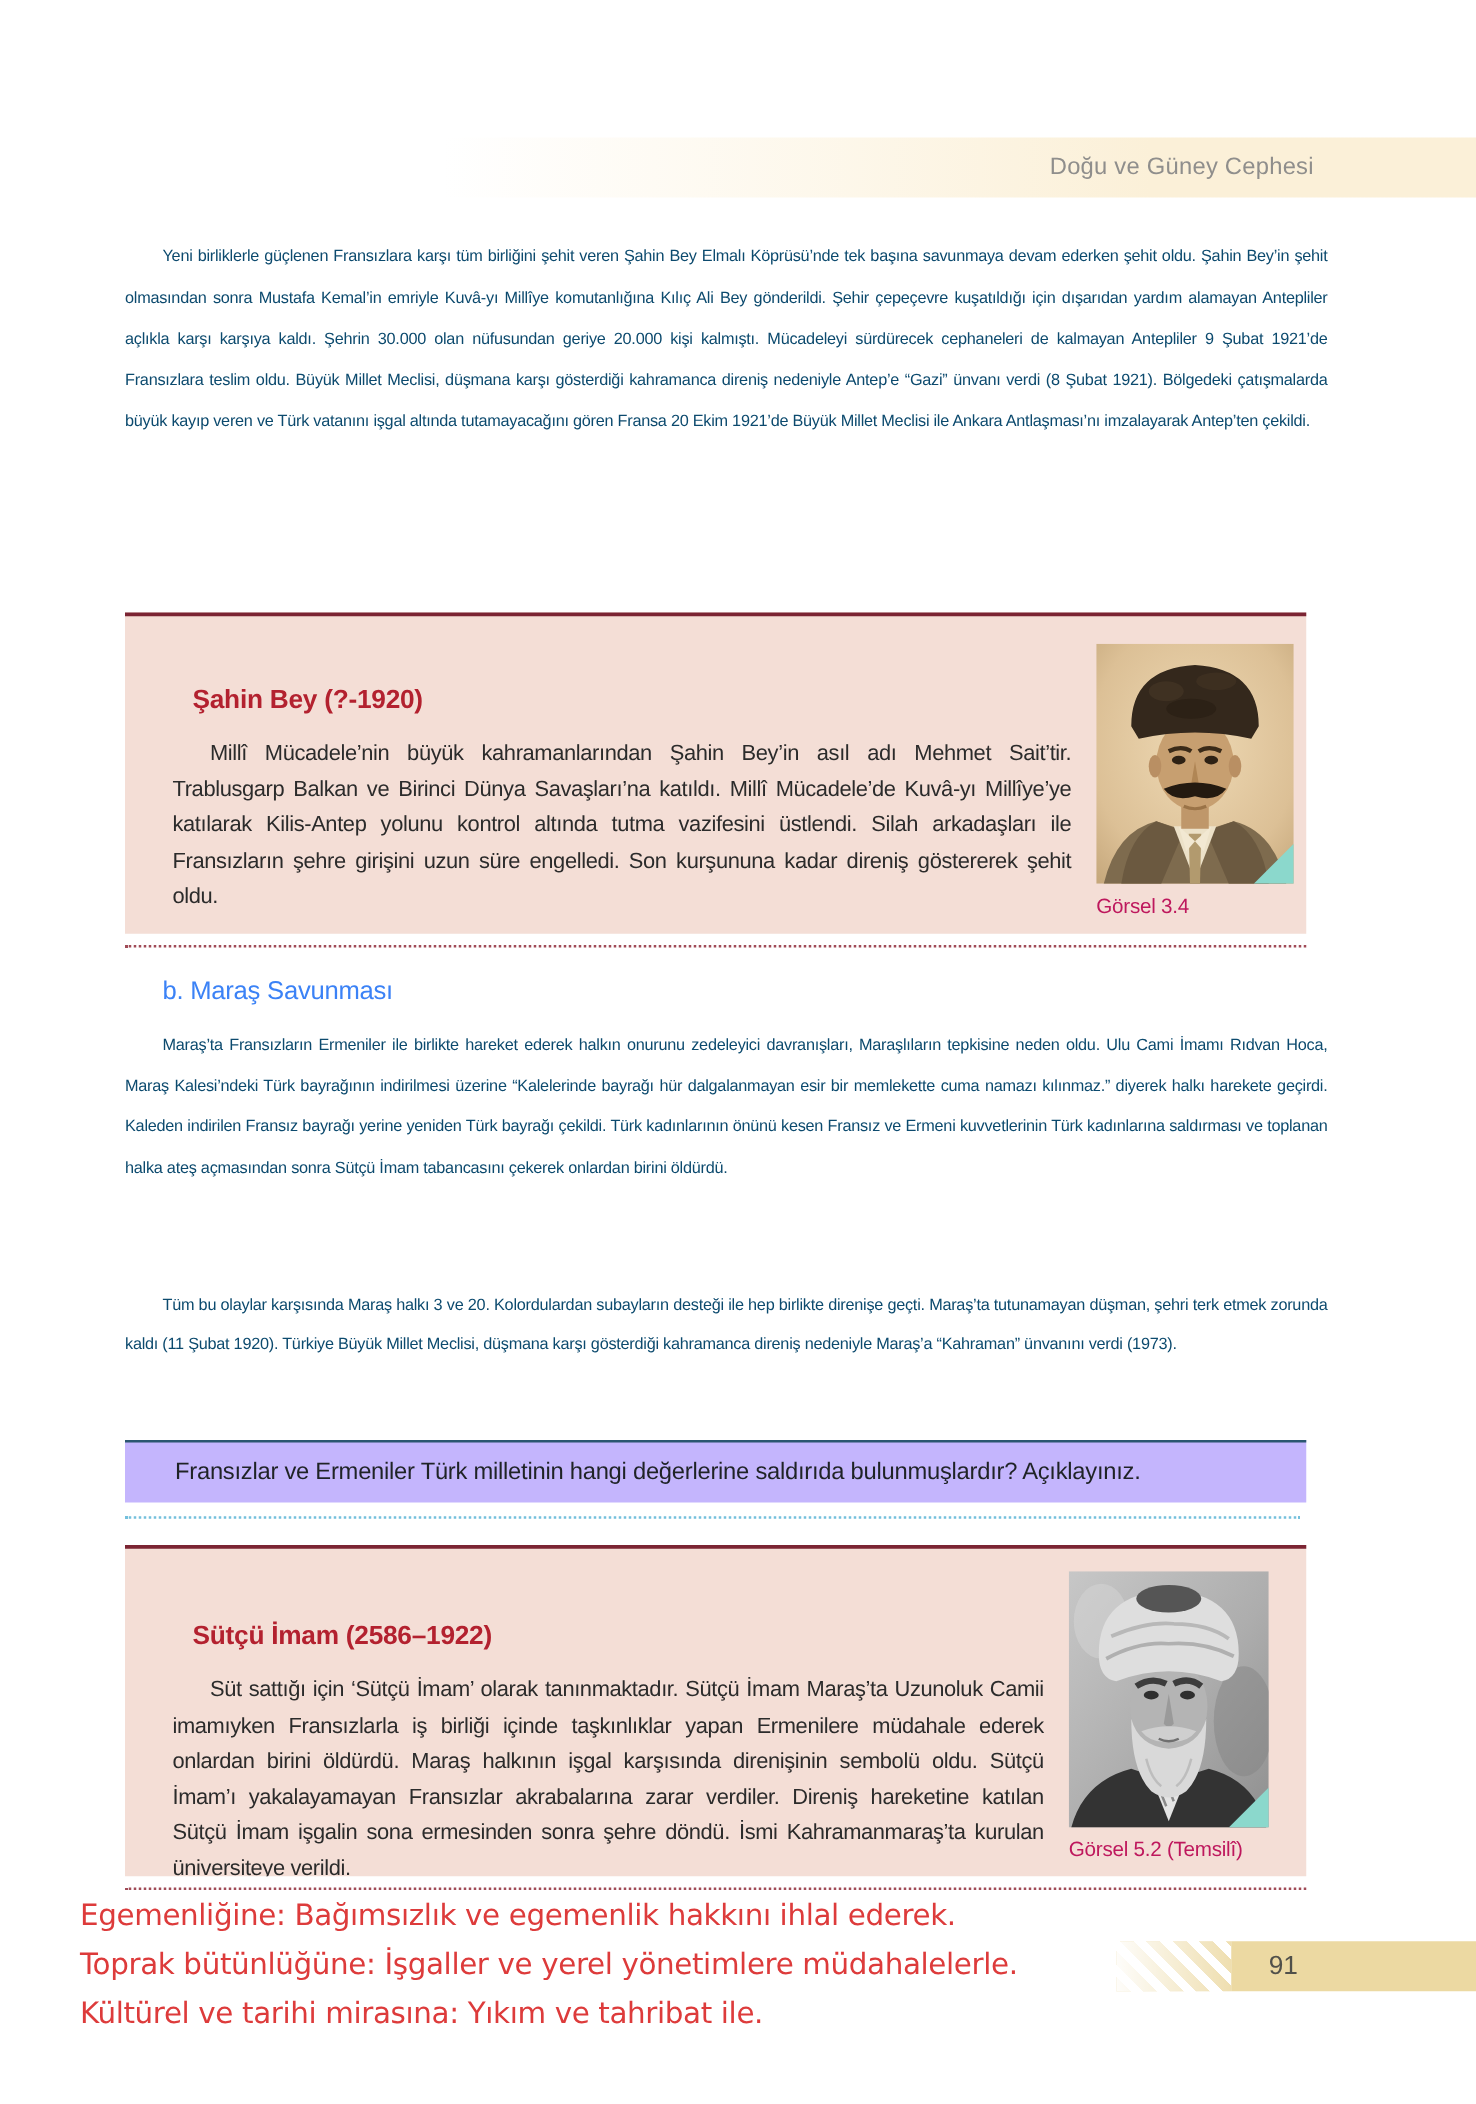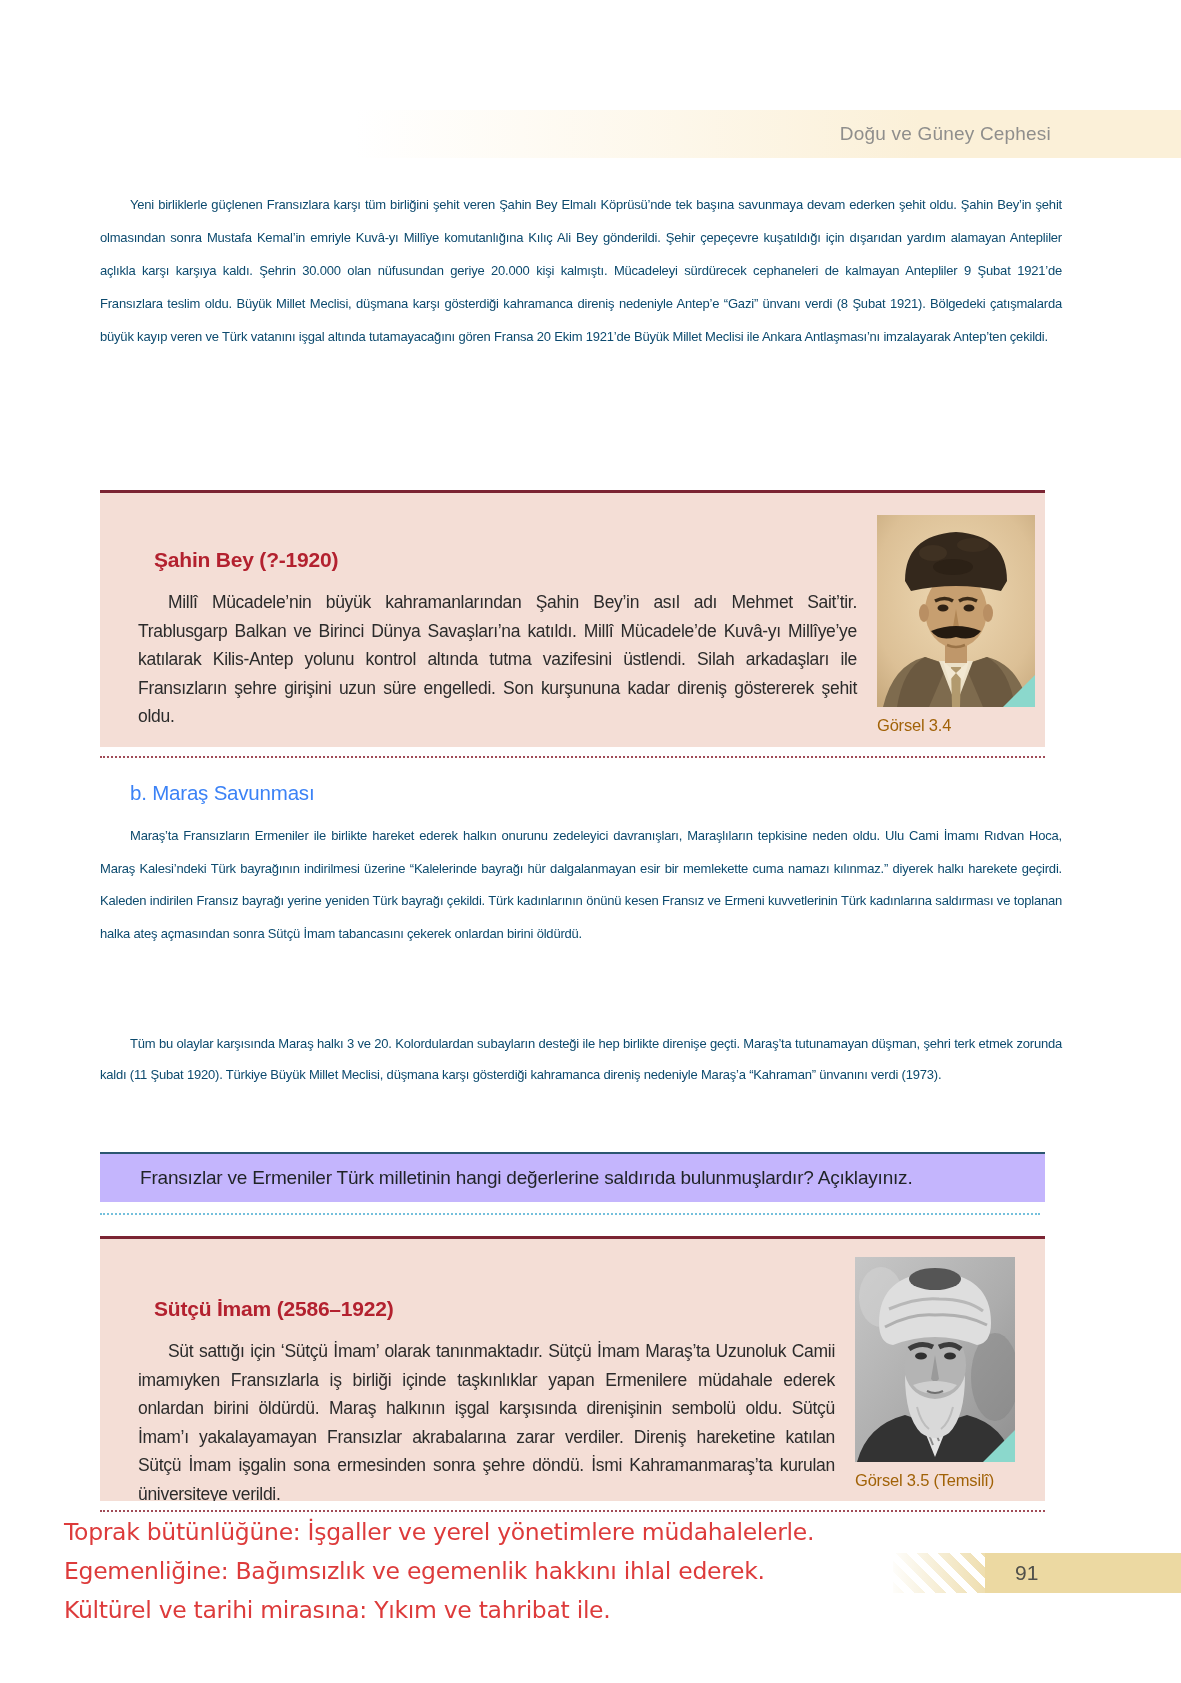--- a/index.html
+++ b/index.html
@@ -46,21 +46,21 @@
   .box-sahin h3{margin-top:55px;}
   .box-sutcu h3{margin-top:58px;}
   .infobox p{
     margin:14px 0 0 0;font-size:17.5px;line-height:28.5px;letter-spacing:-0.3px;
     color:#2b2b2b;text-align:justify;text-indent:30px;
   }
   .photo-wrap{float:right;margin:22px 0 0 20px;width:158px;}
   .box-sutcu .photo-wrap{margin-top:18px;width:160px;}
   .photo-frame{position:relative;display:block;line-height:0;}
   .photo-caption{
-    margin-top:8px;font-size:16.5px;color:#a16207;line-height:20px;letter-spacing:-0.2px;
+    margin-top:8px;font-size:16.5px;color:#be185d;line-height:20px;letter-spacing:-0.2px;
   }
   
   .dotted-red{
     position:absolute;left:100px;width:945px;height:0;
     border-top:2px dotted #a04b57;
   }
   .sep1{top:756px;}
   .sep2{top:1510px;}
   
   .question-box{
@@ -211,31 +211,31 @@
           <path d="M80,98 L76,122 Q80,127 84,122 Z" fill="#9a9a9a"></path>
 
           <path d="M50,118 Q50,160 66,176 Q80,186 94,176 Q110,160 110,118 Q104,140 80,142 Q56,140 50,118 Z" fill="#d9d9d9"></path>
           <path d="M58,128 Q80,120 102,128 Q94,138 80,136 Q66,138 58,128 Z" fill="#cfcfcf"></path>
           <path d="M72,134 Q80,138 88,134" stroke="#6f6f6f" stroke-width="2" fill="none"></path>
           <path d="M62,150 Q66,166 74,172 M98,150 Q94,166 86,172" stroke="#bdbdbd" stroke-width="2" fill="none"></path>
 
           <path d="M160,205 L128,205 L160,173 Z" fill="#8bd8cc"></path>
         </svg>
       </span>
-      <div class="photo-caption">Görsel 3.5 (Temsilî)</div>
+      <div class="photo-caption">Görsel 5.2 (Temsilî)</div>
     </div>
     <h3>Sütçü İmam (2586–1922)</h3>
     <p>Süt sattığı için ‘Sütçü İmam’ olarak tanınmaktadır. Sütçü İmam Maraş’ta Uzunoluk Camii imamıyken Fransızlarla iş birliği içinde taşkınlıklar yapan Ermenilere müdahale ederek onlardan birini öldürdü. Maraş halkının işgal karşısında direnişinin sembolü oldu. Sütçü İmam’ı yakalayamayan Fransızlar akrabalarına zarar verdiler. Direniş hareketine katılan Sütçü İmam işgalin sona ermesinden sonra şehre döndü. İsmi Kahramanmaraş’ta kurulan üniversiteye verildi.</p>
   </div>
 
   <div class="dotted-red sep2"></div>
 
   <div class="answers">
+    <div>Egemenliğine: Bağımsızlık ve egemenlik hakkını ihlal ederek.</div>
     <div>Toprak bütünlüğüne: İşgaller ve yerel yönetimlere müdahalelerle.</div>
-    <div>Egemenliğine: Bağımsızlık ve egemenlik hakkını ihlal ederek.</div>
     <div>Kültürel ve tarihi mirasına: Yıkım ve tahribat ile.</div>
   </div>
 
   <div class="page-banner-stripes"></div>
   <div class="page-banner">
     <span class="page-number">91</span>
   </div>
 
 </div>
 

